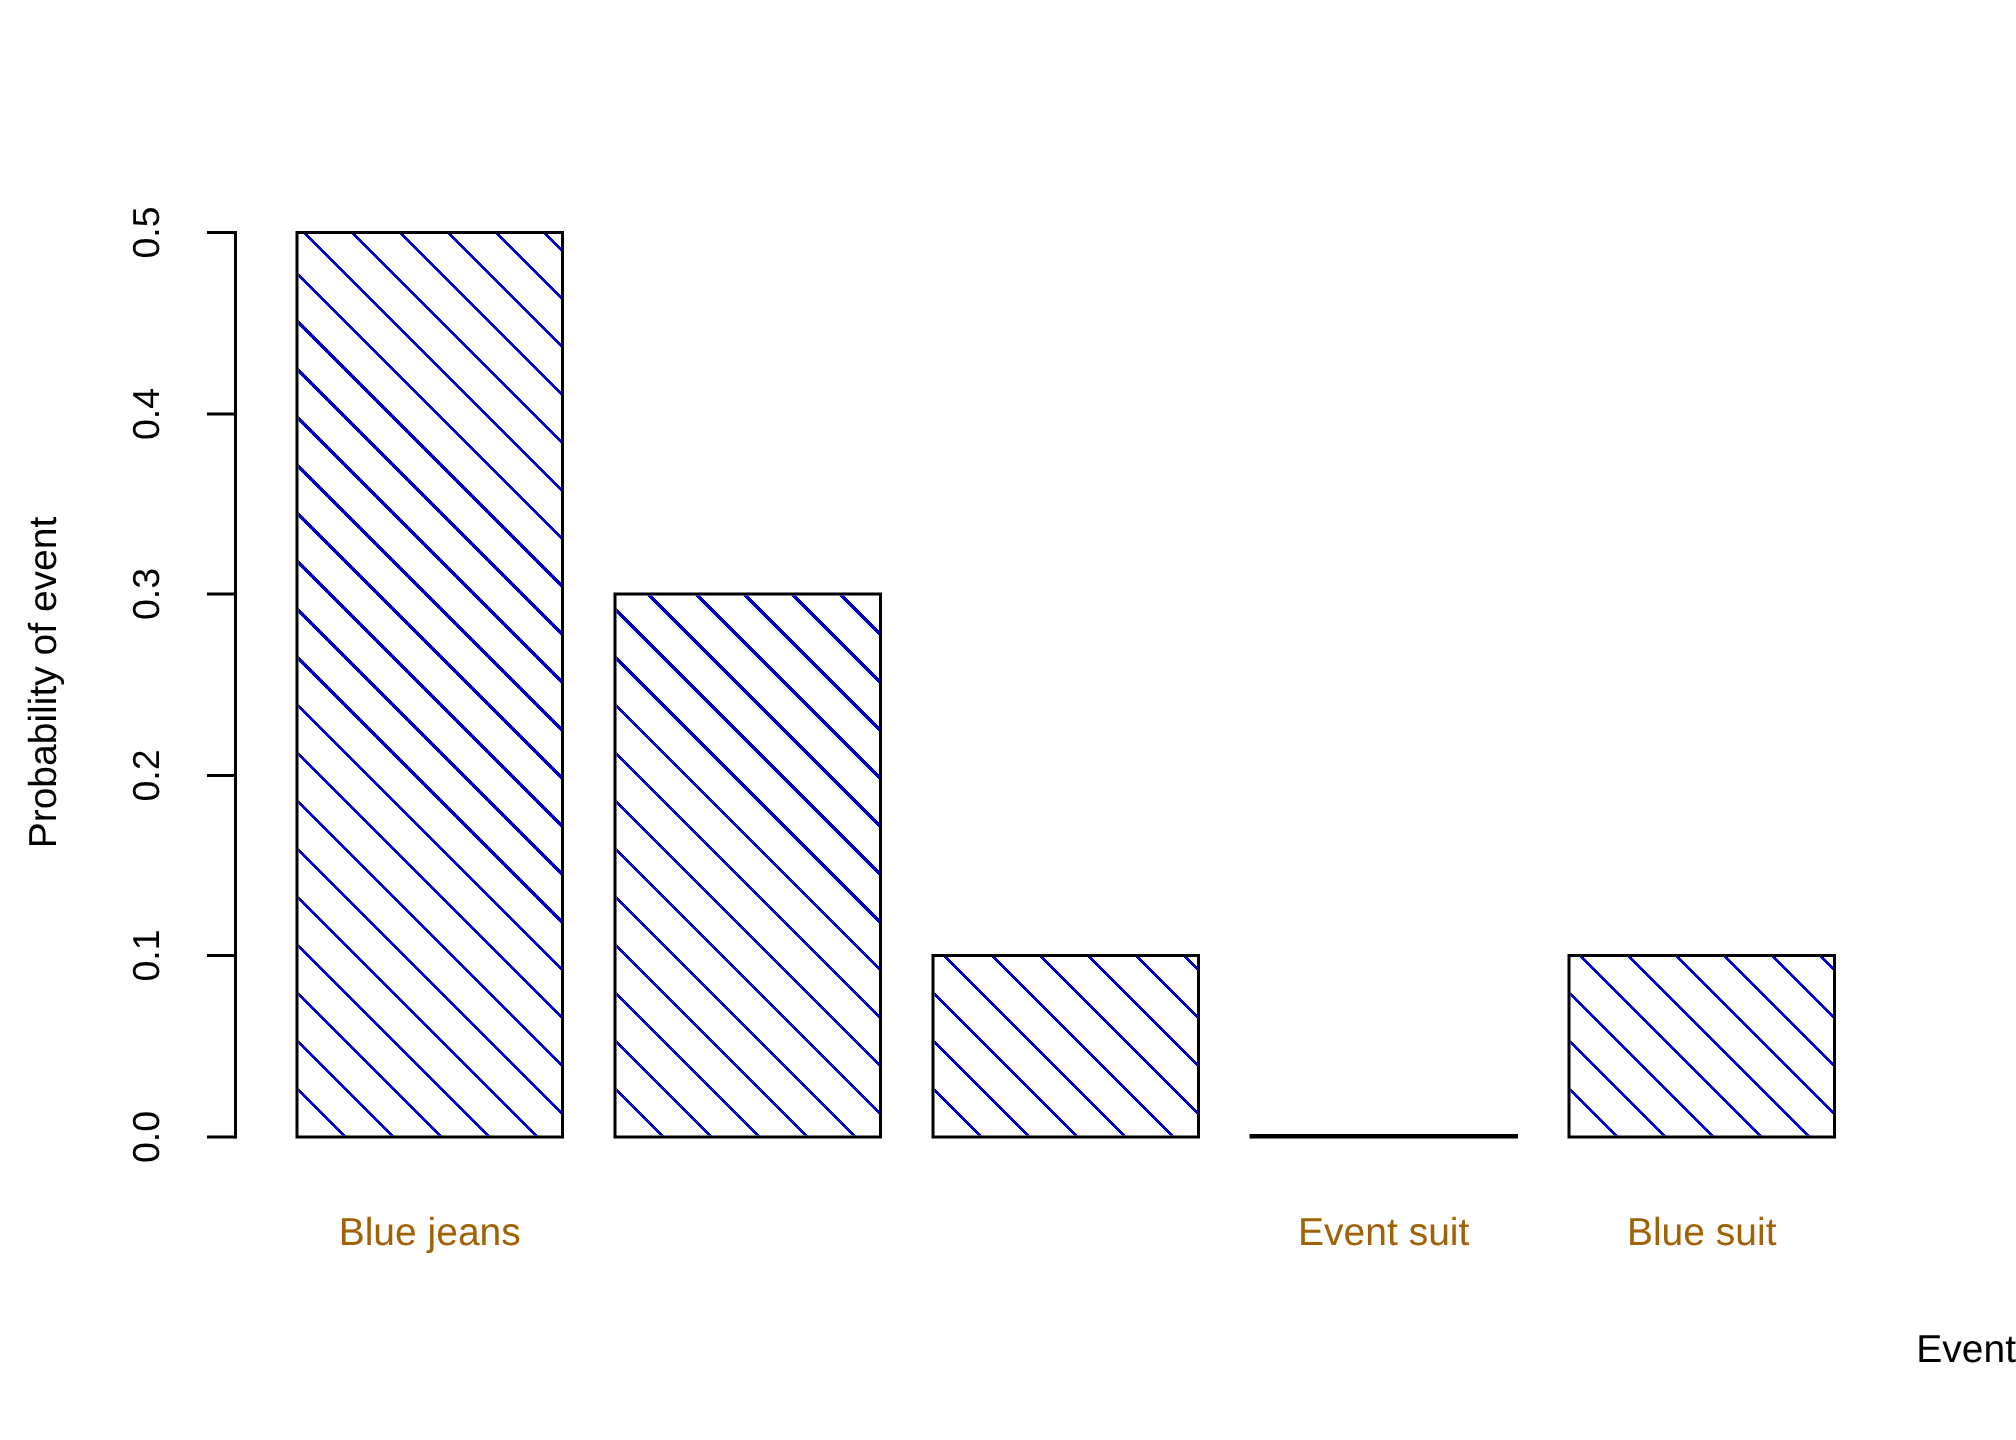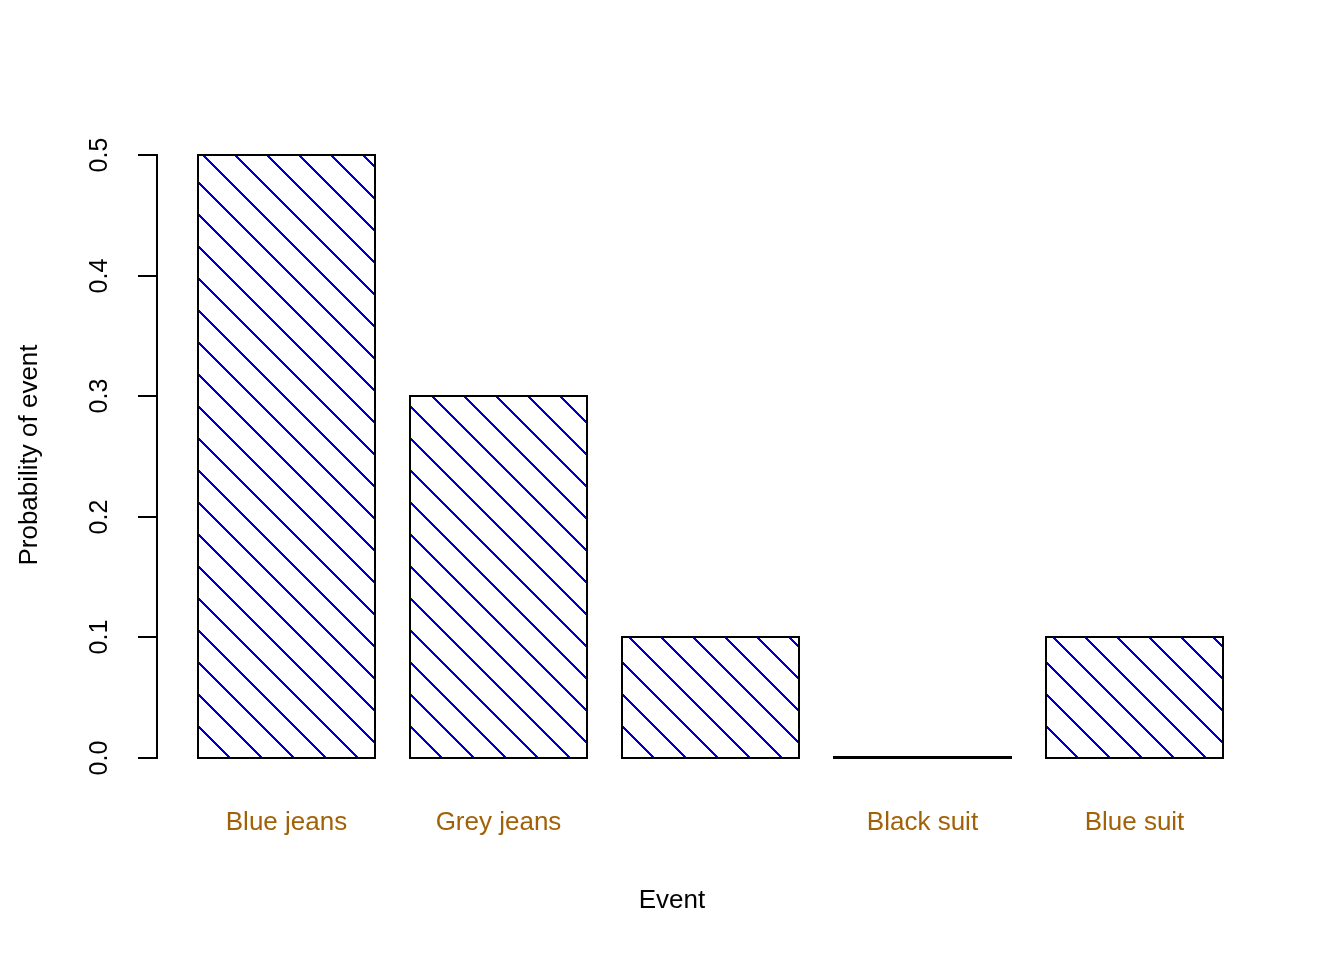--- a/index.html
+++ b/index.html
@@ -31,21 +31,21 @@
     white-space: nowrap;
     transform-origin: 0 0;
     
     transform: rotate(-90deg) translate(-765px, 13px);
   }
   .axis-title-x {
     position: absolute;
     left: 0;
     top: 884px;
     width: 1344px;
-    text-align: center;
+    text-align: right;
     font-size: 26px;
     color: #000000;
   }
 
   
   .yaxis-line {
     position: absolute;
     left: 156px;
     top: 154px;
     width: 2px;
@@ -124,19 +124,18 @@
   <div class="ytick-label" style="transform: rotate(-90deg) translate(-311px, 84px);">0.4</div>
   <div class="ytick-label" style="transform: rotate(-90deg) translate(-190px, 84px);">0.5</div>
 
   <div class="bar" style="left:197px; top:154px; width:179px; height:605px;"></div>
   <div class="bar" style="left:409px; top:395px; width:179px; height:364px;"></div>
   <div class="bar" style="left:621px; top:636px; width:179px; height:123px;"></div>
   <div class="bar-zero" style="left:833px; top:756px; width:179px;"></div>
   <div class="bar" style="left:1045px; top:636px; width:179px; height:123px;"></div>
 
   <div class="xtick-label" style="left:197px; width:179px;">Blue jeans</div>
-  <div class="xtick-label" style="left:409px; width:179px;">Grey jeans</div>
-  <div class="xtick-label" style="left:833px; width:179px;">Black suit</div>
+  <div class="xtick-label" style="left:833px; width:179px;">Event suit</div>
   <div class="xtick-label" style="left:1045px; width:179px;">Blue suit</div>
 
   <div class="axis-title-x">Event</div>
 
 </div>
 
 </body></html>

